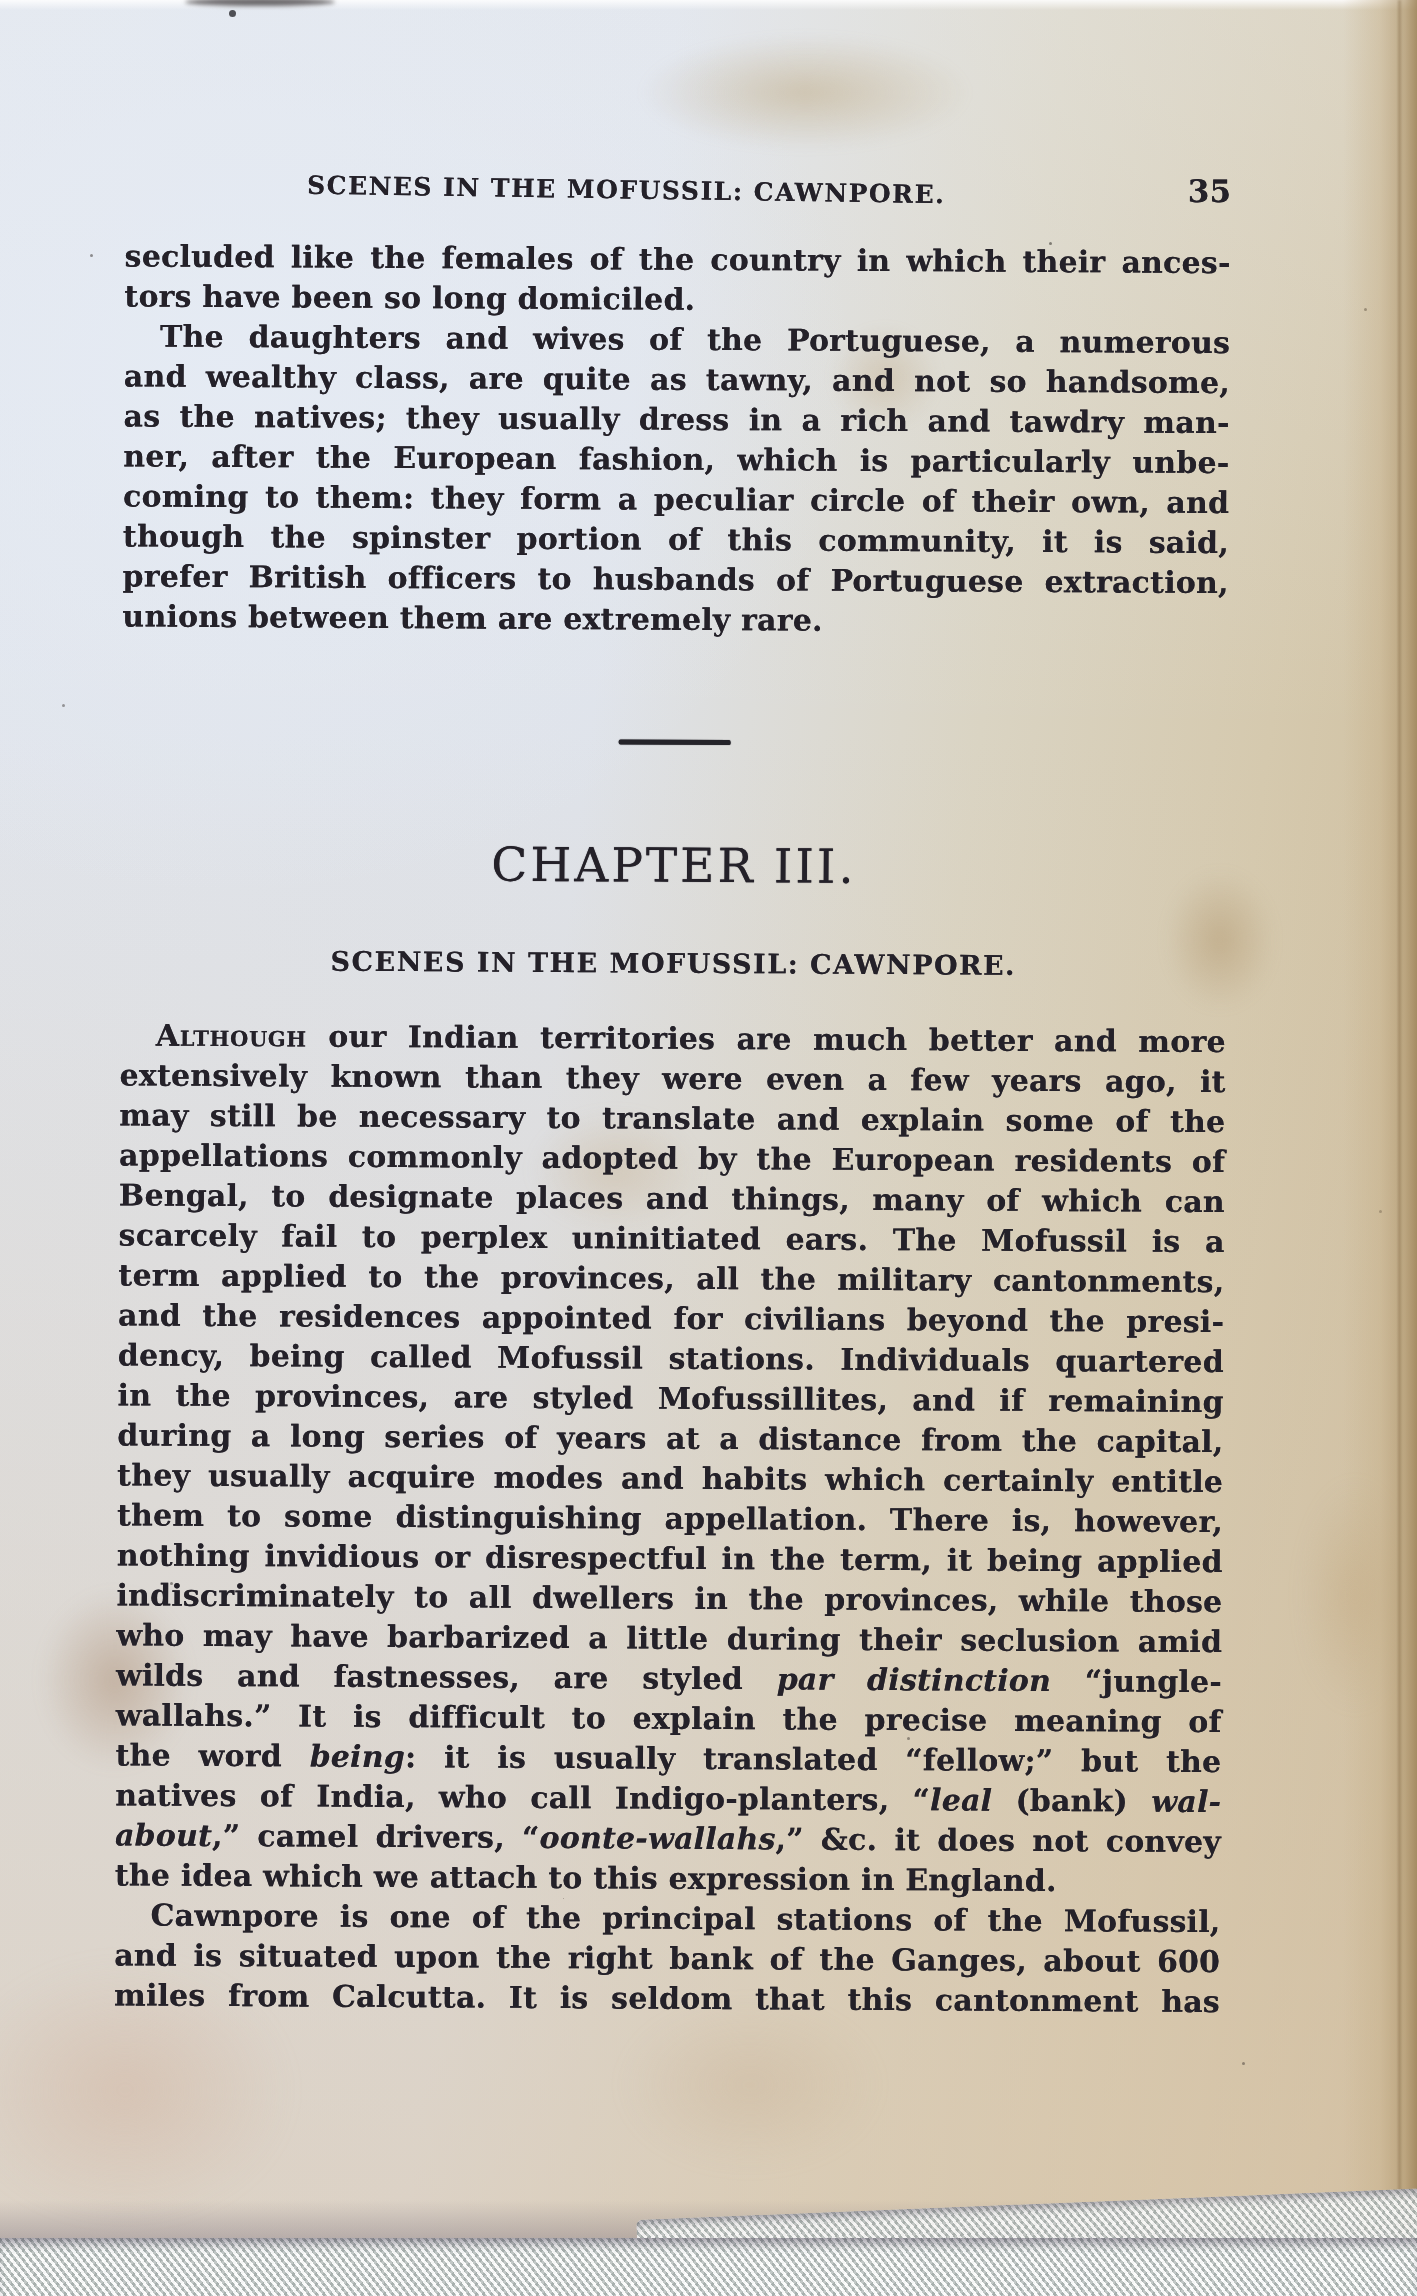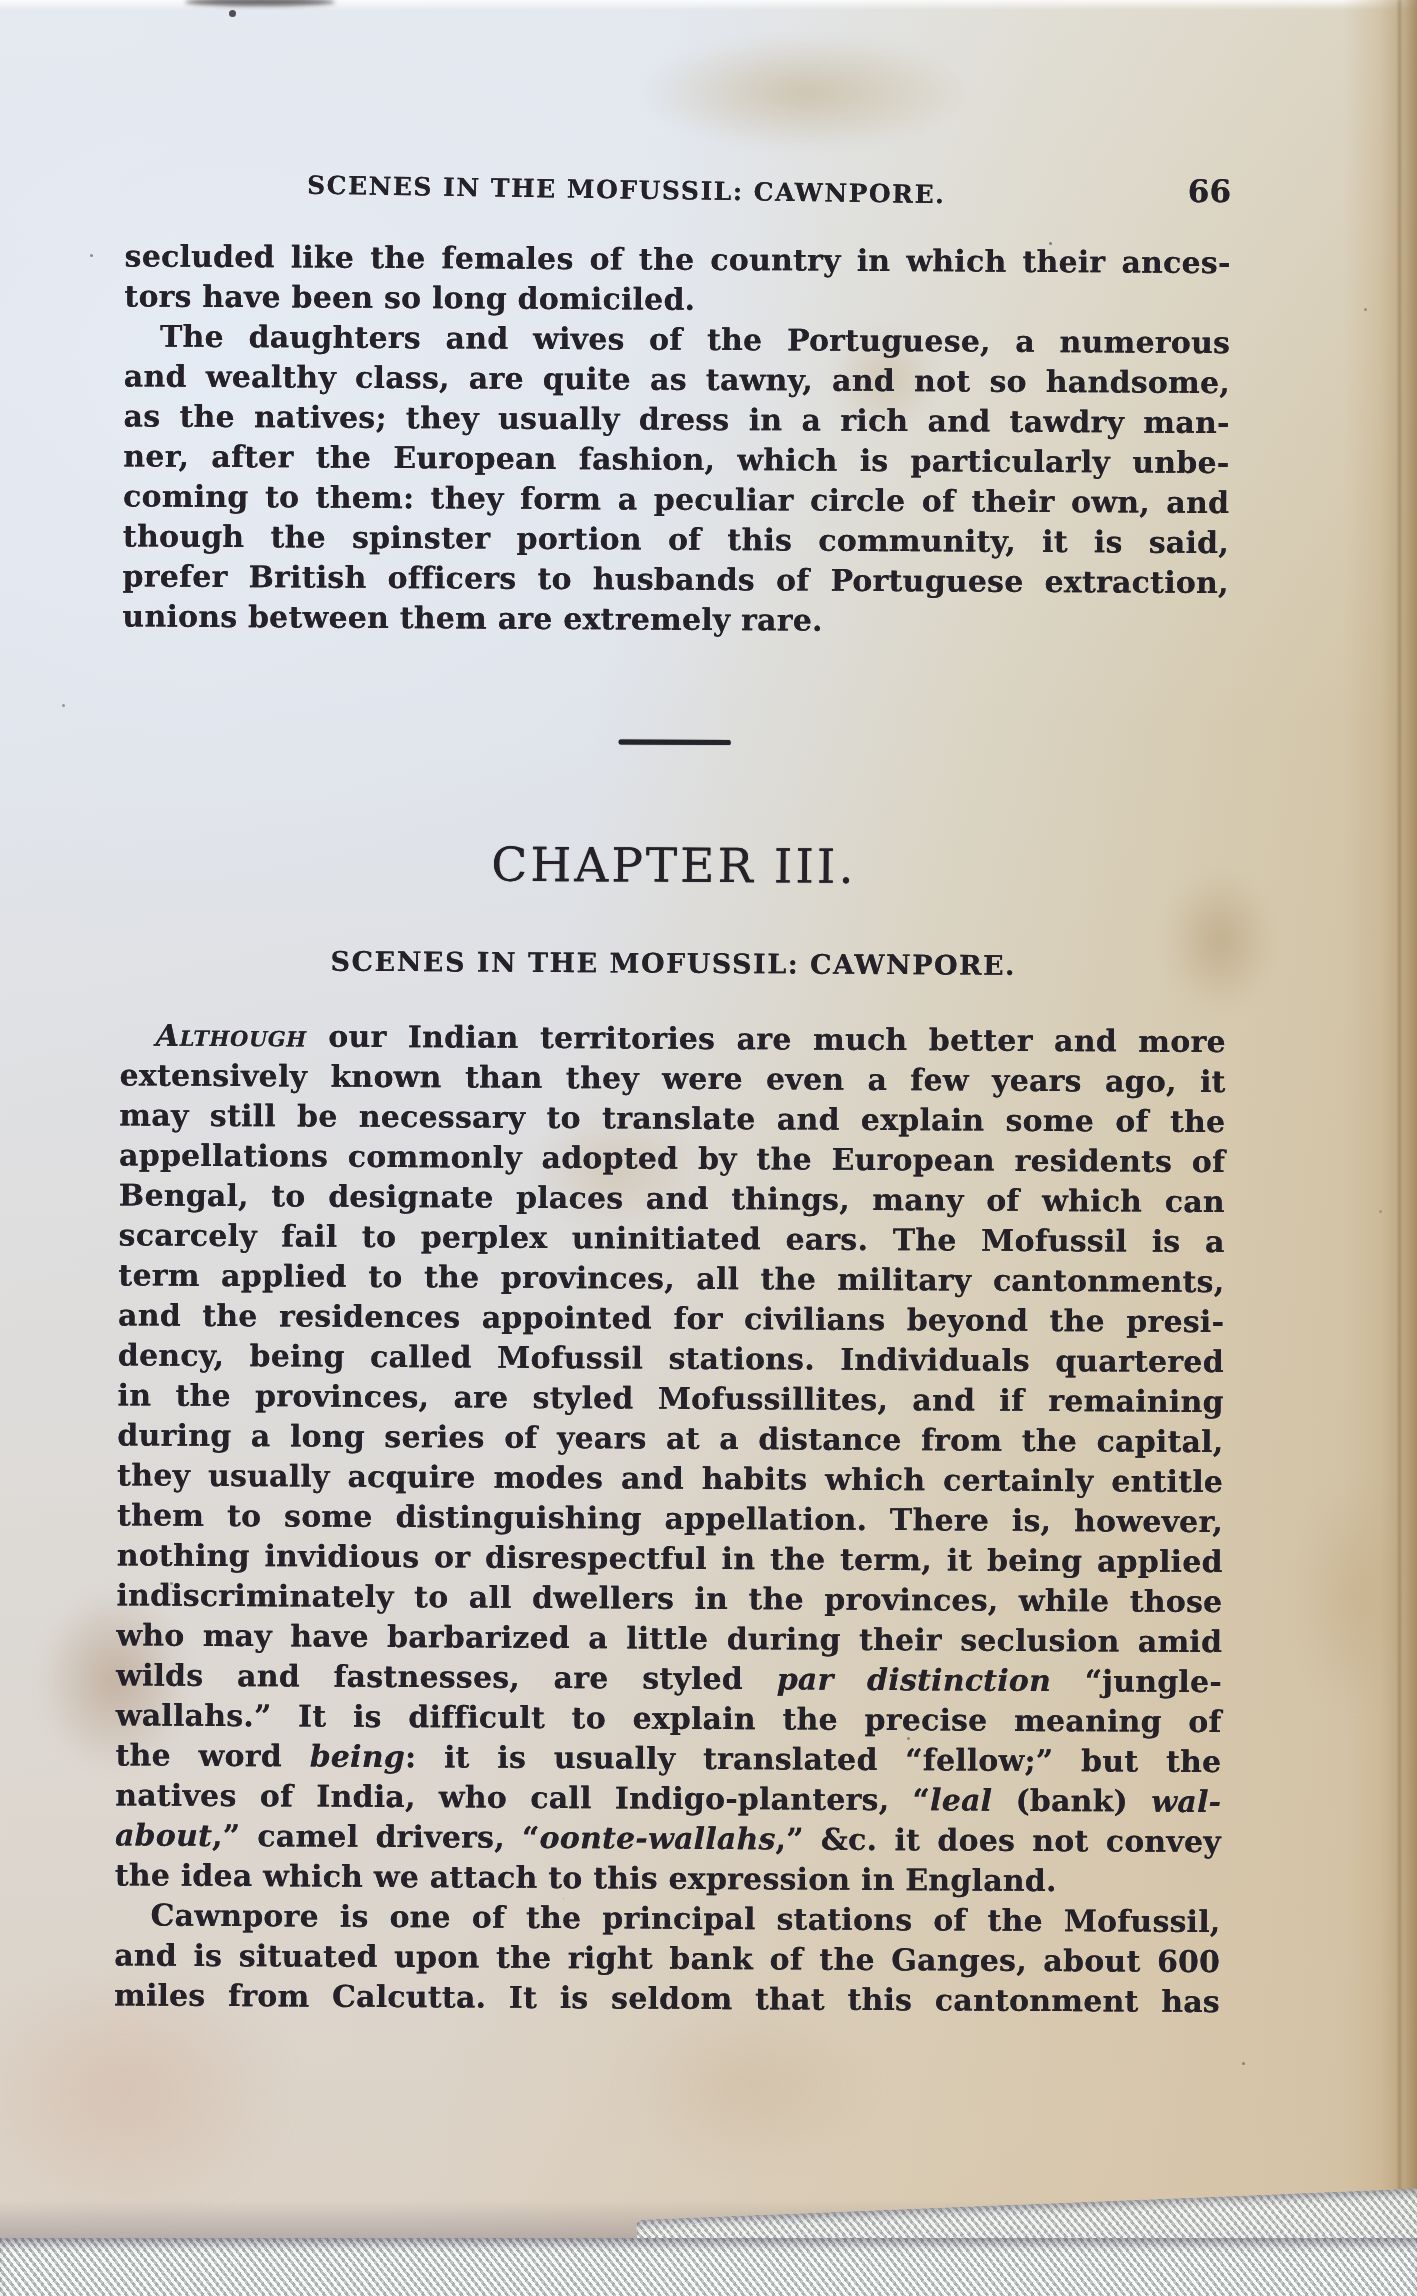--- a/index.html
+++ b/index.html
@@ -101,21 +101,21 @@
   }
   .flow{
     position:absolute;top:240px;left:122px;width:1106px;
     font-size:30px;font-weight:bold;line-height:40px;letter-spacing:0.2px;
     text-shadow:0 0 0.6px rgba(36,33,41,0.75);
   }
   .line{text-align:justify;text-align-last:justify;}
   .line.end{text-align-last:left;}
   .line.first{padding-left:36px;}
   .it{font-style:italic;}
-  .sc{font-variant:small-caps;letter-spacing:0.6px;font-style:italic;}
+  .sc{font-variant:small-caps;letter-spacing:0.6px;}
   .rule{
     width:112px;height:5px;background:#25242a;margin:100px auto 0;
     border-radius:2px;box-shadow:0 0 1px rgba(37,36,42,0.8);
   }
   .chapter{
     margin-top:95px;font-size:47px;line-height:52px;text-align:center;
     letter-spacing:3px;font-weight:normal;text-shadow:0 0 0.8px rgba(36,33,41,0.9);
   }
   .sub{
     margin-top:55px;font-size:27px;line-height:34px;text-align:center;
@@ -136,21 +136,21 @@
   <div class="stain s4"></div>
   <div class="stain s5"></div>
   <div class="stain s6"></div>
   <div class="stain s7"></div>
   <div class="stain s8"></div>
   <div class="specks"></div>
 
   <div class="content">
     <div class="running-header">
       <span class="rh-title">SCENES IN THE MOFUSSIL: CAWNPORE.</span>
-      <span class="rh-page">66</span>
+      <span class="rh-page">35</span>
     </div>
     <div class="flow">
         <div class="para">
           <div class="line"><span class="">secluded like the females of the country in which their ances-</span></div>
           <div class="line end"><span class="">tors have been so long domiciled.</span></div>
         </div>
         <div class="para">
           <div class="line first"><span class="">The daughters and wives of the Portuguese, a numerous</span></div>
           <div class="line"><span class="">and wealthy class, are quite as tawny, and not so handsome,</span></div>
           <div class="line"><span class="">as the natives; they usually dress in a rich and tawdry man-</span></div>

